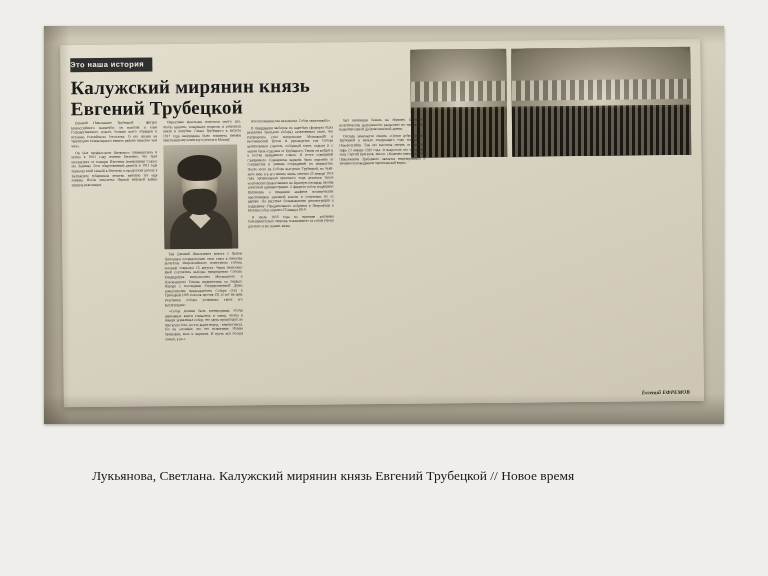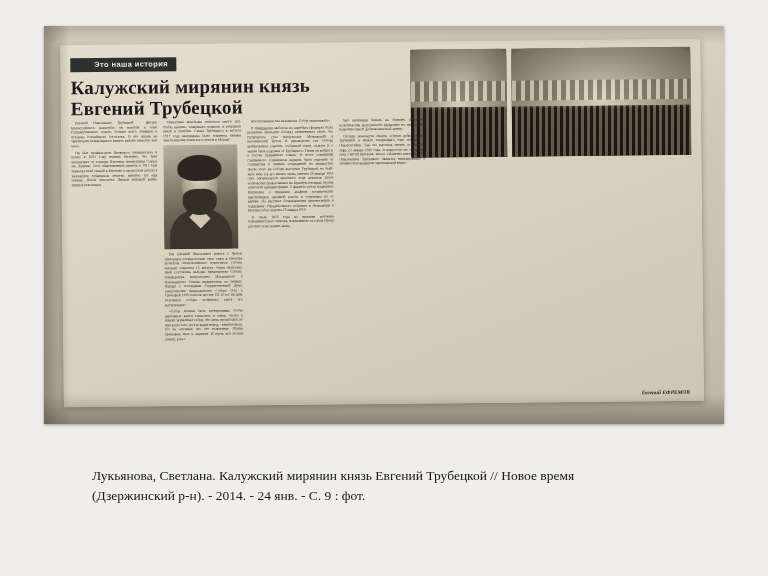--- a/index.html
+++ b/index.html
@@ -70,21 +70,21 @@
     background: linear-gradient(160deg,#e3dece 0%, #d9d3c2 40%, #cdc6b4 100%);
     padding: 8px 10px;
     box-sizing: border-box;
   }
   .rubric {
     display: inline-block;
     background: #2f2f2f;
     color: #ece9df;
     font-size: 7.5px;
     letter-spacing: .4px;
-    padding: 2px 8px 3px 24px;
+    padding: 2px 8px 3px 0;
     font-family: "Liberation Sans", sans-serif;
     font-weight: bold;
   }
   .headline {
     margin-top: 5px;
     font-family: "Liberation Serif", serif;
     font-weight: bold;
     color: #1c1c1c;
     font-size: 19px;
     line-height: 21px;
@@ -295,16 +295,15 @@
       </div>
     </div>
 
     <div class="shade-top"></div>
     <div class="shade-left"></div>
     <div class="shade-bottom"></div>
   </div>
 
   <div class="biblio">
     <span class="line">Лукьянова, Светлана.  Калужский мирянин князь Евгений Трубецкой  // Новое время</span>
-    <span class="line">(Дзержинский р-н). - 2014. - 24 янв. - С. 9 : фот.</span>
   </div>
 
 </div>
 
 </body></html>

